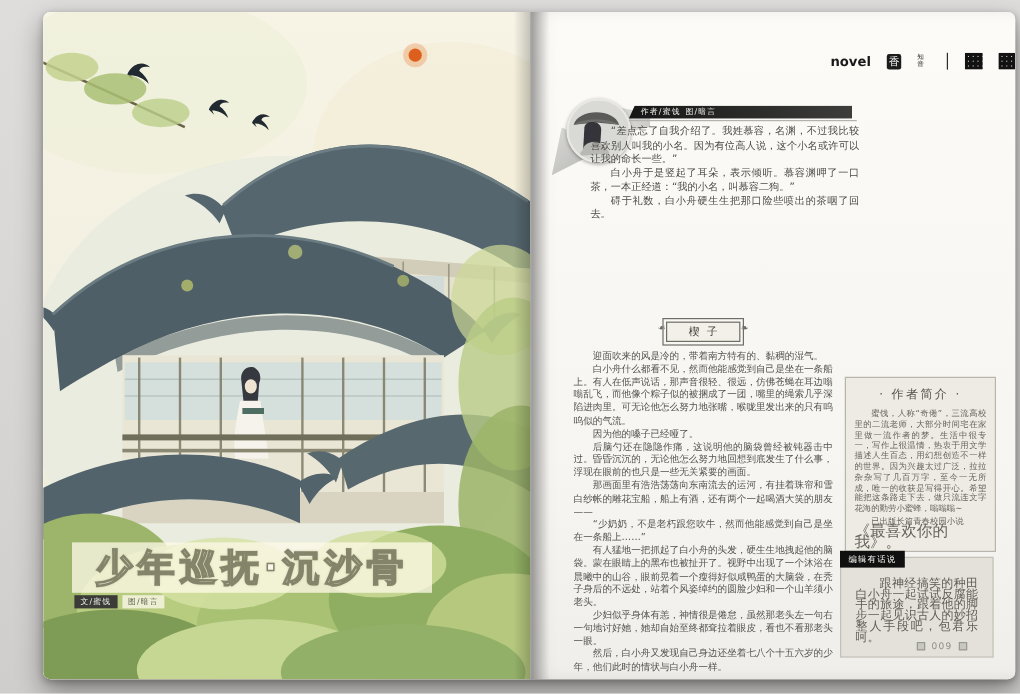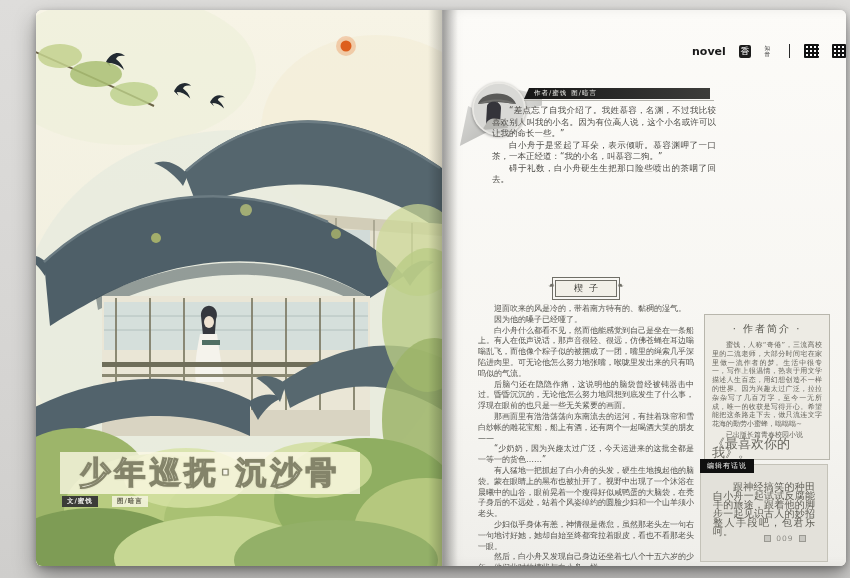--- a/index.html
+++ b/index.html
@@ -9,21 +9,21 @@
   .spread{position:absolute;left:36px;top:10px;width:810px;height:556px;background:#fbfaf7;
           border-radius:6px;box-shadow:0 10px 22px rgba(0,0,0,.38),0 2px 6px rgba(0,0,0,.25);}
   
   .page-left{position:absolute;left:0;top:0;width:406px;height:556px;overflow:hidden;
              border-radius:6px 0 0 6px;background:#f5f2e3;box-shadow:inset -14px 0 22px -14px rgba(0,0,0,.35),inset 3px 0 6px rgba(255,255,255,.5);}
   .page-left svg{position:absolute;left:0;top:0;}
   .title-band{position:absolute;left:24px;top:442px;width:300px;height:42px;
               background:rgba(252,249,230,.78);display:flex;align-items:center;justify-content:center;}
   .title-band .t{font-size:31px;font-weight:bold;letter-spacing:4px;color:rgba(253,251,240,.95);
                  -webkit-text-stroke:1.2px #84846a;text-shadow:0 0 2px rgba(95,95,65,.55);white-space:nowrap;}
-  .credit-line{position:absolute;left:26px;top:486px;display:flex;gap:14px;font-weight:bold;}
+  .credit-line{position:absolute;left:26px;top:486px;display:flex;gap:4px;}
   .credit-dark{background:#3b3b38;color:#f2f2ee;font-size:6.5px;padding:1px 5px;letter-spacing:1px;}
   .credit-light{background:rgba(246,244,226,.85);color:#61604e;font-size:6.5px;padding:1px 5px;letter-spacing:1px;}
   
   .gutter{position:absolute;left:392px;top:0;width:30px;height:556px;pointer-events:none;
           background:linear-gradient(90deg,rgba(0,0,0,0) 0%,rgba(0,0,0,.20) 45%,rgba(0,0,0,.26) 52%,rgba(0,0,0,0) 100%);}
   
   .page-right{position:absolute;left:406px;top:0;width:404px;height:556px;overflow:hidden;border-radius:0 6px 6px 0;
               background:linear-gradient(180deg,#fcfbf8 0%,#f6f5f1 70%,#efeeea 100%);
               box-shadow:inset 12px 0 20px -12px rgba(0,0,0,.30);}
   
@@ -43,34 +43,34 @@
           border:2px solid #e9e8e4;box-shadow:0 1px 3px rgba(0,0,0,.35);background:#d8d8d5;}
   .byline-bar{position:absolute;left:82px;top:78px;width:186px;height:11px;
               background:linear-gradient(90deg,#161616,#3d3d3b);clip-path:polygon(5px 0,100% 0,100% 100%,0 100%);
               display:flex;align-items:center;gap:4px;padding-left:10px;box-sizing:border-box;}
   .byline-bar span{color:#f4f4f0;font-size:6.5px;letter-spacing:1px;white-space:nowrap;}
   .header-rule{position:absolute;left:82px;top:90px;width:190px;height:1px;background:#b3b2ac;}
   .quote-block{position:absolute;left:50px;top:95px;width:224px;color:#4c4b47;font-size:8.5px;line-height:11.5px;text-align:justify;}
   .quote-block p{margin:0;text-indent:2em;}
   
   .body-col{position:absolute;left:36px;top:258px;width:216px;}
-  .prologue-box{width:54px;margin:12px auto 7px auto;border:1px solid #6f6e66;outline:1px solid #6f6e66;outline-offset:2px;
+  .prologue-box{width:54px;margin:0 auto 7px auto;border:1px solid #6f6e66;outline:1px solid #6f6e66;outline-offset:2px;
                 text-align:center;font-size:9px;letter-spacing:6px;padding:1px 0 1px 6px;color:#3f3e38;background:#f2f0e8;position:relative;}
   .prologue-box::before,.prologue-box::after{content:"❧";position:absolute;top:0;font-size:8px;color:#6f6e66;}
   .prologue-box::before{left:-14px;transform:scaleX(-1);}
   .prologue-box::after{right:-14px;}
   .body-col p{margin:0;font-size:8px;line-height:10.8px;color:#53524d;text-align:justify;text-indent:2em;}
   
   .author-panel{position:absolute;left:262px;top:304px;width:126px;height:146px;box-sizing:border-box;
                 background:#edebe4;border:1px solid #b8b6ac;padding:7px 7px;overflow:hidden;}
   .author-panel .ap-title{text-align:center;font-size:10px;letter-spacing:2px;color:#55544c;margin-bottom:5px;}
   .author-panel .ap-bio{font-size:7px;line-height:8.8px;color:#66655d;text-align:justify;text-indent:2em;margin:0;}
   .author-panel .ap-pub1{font-size:7px;line-height:8.8px;color:#66655d;text-indent:2em;margin:2px 0 0 0;}
   .author-panel .ap-pub2{font-size:13px;line-height:8.8px;color:#66655d;margin:0;}
-  .editor-panel{position:absolute;left:258px;top:454px;width:128px;height:98px;box-sizing:border-box;
+  .editor-panel{position:absolute;left:258px;top:454px;width:128px;height:84px;box-sizing:border-box;
                 background:#e3e1da;border:1px solid #c4c2b8;padding:13px 8px 6px 8px;}
   .editor-tab{position:absolute;left:-1px;top:-6px;background:#101010;color:#fdfdfb;font-size:7px;letter-spacing:1px;padding:2px 7px;}
   .editor-panel .ep-text{font-size:10px;line-height:9px;color:#5e5d55;text-align:justify;text-indent:2em;margin:4px;}
   
   .folio{position:absolute;left:300px;top:524px;width:86px;display:flex;align-items:center;justify-content:center;gap:5px;color:#8d8c86;font-size:7.5px;letter-spacing:1px;}
   .folio .sq{display:inline-block;width:5px;height:5px;background:#c8c7c1;border:1px solid #9a9992;}
 </style>
 </head>
 <body>
 
@@ -239,25 +239,25 @@
       <div class="header-rule"></div>
       <div class="quote-block">
         <p>“差点忘了自我介绍了。我姓慕容，名渊，不过我比较喜欢别人叫我的小名。因为有位高人说，这个小名或许可以让我的命长一些。”</p>
         <p>白小舟于是竖起了耳朵，表示倾听。慕容渊呷了一口茶，一本正经道：“我的小名，叫慕容二狗。”</p>
         <p>碍于礼数，白小舟硬生生把那口险些喷出的茶咽了回去。</p>
       </div>
 
       <div class="body-col">
         <div class="prologue-box">楔子</div>
         <p>迎面吹来的风是冷的，带着南方特有的、黏稠的湿气。</p>
+        <p>白小舟什么都看不见，然而他能感觉到自己是坐在一条船上。有人在低声说话，那声音很轻、很远，仿佛苍蝇在耳边嗡嗡乱飞，而他像个粽子似的被捆成了一团，嘴里的绳索几乎深陷进肉里。可无论他怎么努力地张嘴，喉咙里发出来的只有呜呜似的气流。</p>
         <p>因为他的嗓子已经哑了。</p>
-        <p>白小舟什么都看不见，然而他能感觉到自己是坐在一条船上。有人在低声说话，那声音很轻、很远，仿佛苍蝇在耳边嗡嗡乱飞，而他像个粽子似的被捆成了一团，嘴里的绳索几乎深陷进肉里。可无论他怎么努力地张嘴，喉咙里发出来的只有呜呜似的气流。</p>
         <p>后脑勺还在隐隐作痛，这说明他的脑袋曾经被钝器击中过。昏昏沉沉的，无论他怎么努力地回想到底发生了什么事，浮现在眼前的也只是一些无关紧要的画面。</p>
         <p>那画面里有浩浩荡荡向东南流去的运河，有挂着珠帘和雪白纱帐的雕花宝船，船上有酒，还有两个一起喝酒大笑的朋友——</p>
-        <p>“少奶奶，因为兴趣太过广泛，今天运进来的这批全都是一等一的货色……”</p>
+        <p>“少奶奶，不是老朽跟您吹牛，然而他能感觉到自己是坐在一条船上……”</p>
         <p>有人猛地一把抓起了白小舟的头发，硬生生地拽起他的脑袋。蒙在眼睛上的黑布也被扯开了。视野中出现了一个沐浴在晨曦中的山谷，眼前晃着一个瘦得好似咸鸭蛋的大脑袋，在秃子身后的不远处，站着个风姿绰约的圆脸少妇和一个山羊须小老头。</p>
         <p>少妇似乎身体有恙，神情很是倦怠，虽然那老头左一句右一句地讨好她，她却自始至终都耷拉着眼皮，看也不看那老头一眼。</p>
         <p>然后，白小舟又发现自己身边还坐着七八个十五六岁的少年，他们此时的情状与白小舟一样。</p>
       </div>
 
       <div class="author-panel">
         <div class="ap-title">· 作者简介 ·</div>
         <p class="ap-bio">蜜饯，人称“奇倦”，三流高校里的二流老师，大部分时间宅在家里做一流作者的梦。生活中很专一，写作上很温情，热衷于用文学描述人生百态，用幻想创造不一样的世界。因为兴趣太过广泛，拉拉杂杂写了几百万字，至今一无所成，唯一的收获是写得开心。希望能把这条路走下去，做只流连文字花海的勤劳小蜜蜂，嗡嗡嗡~</p>
         <p class="ap-pub1">已出版长篇青春校园小说</p>
         <p class="ap-pub2">《最喜欢你的我》。</p>

